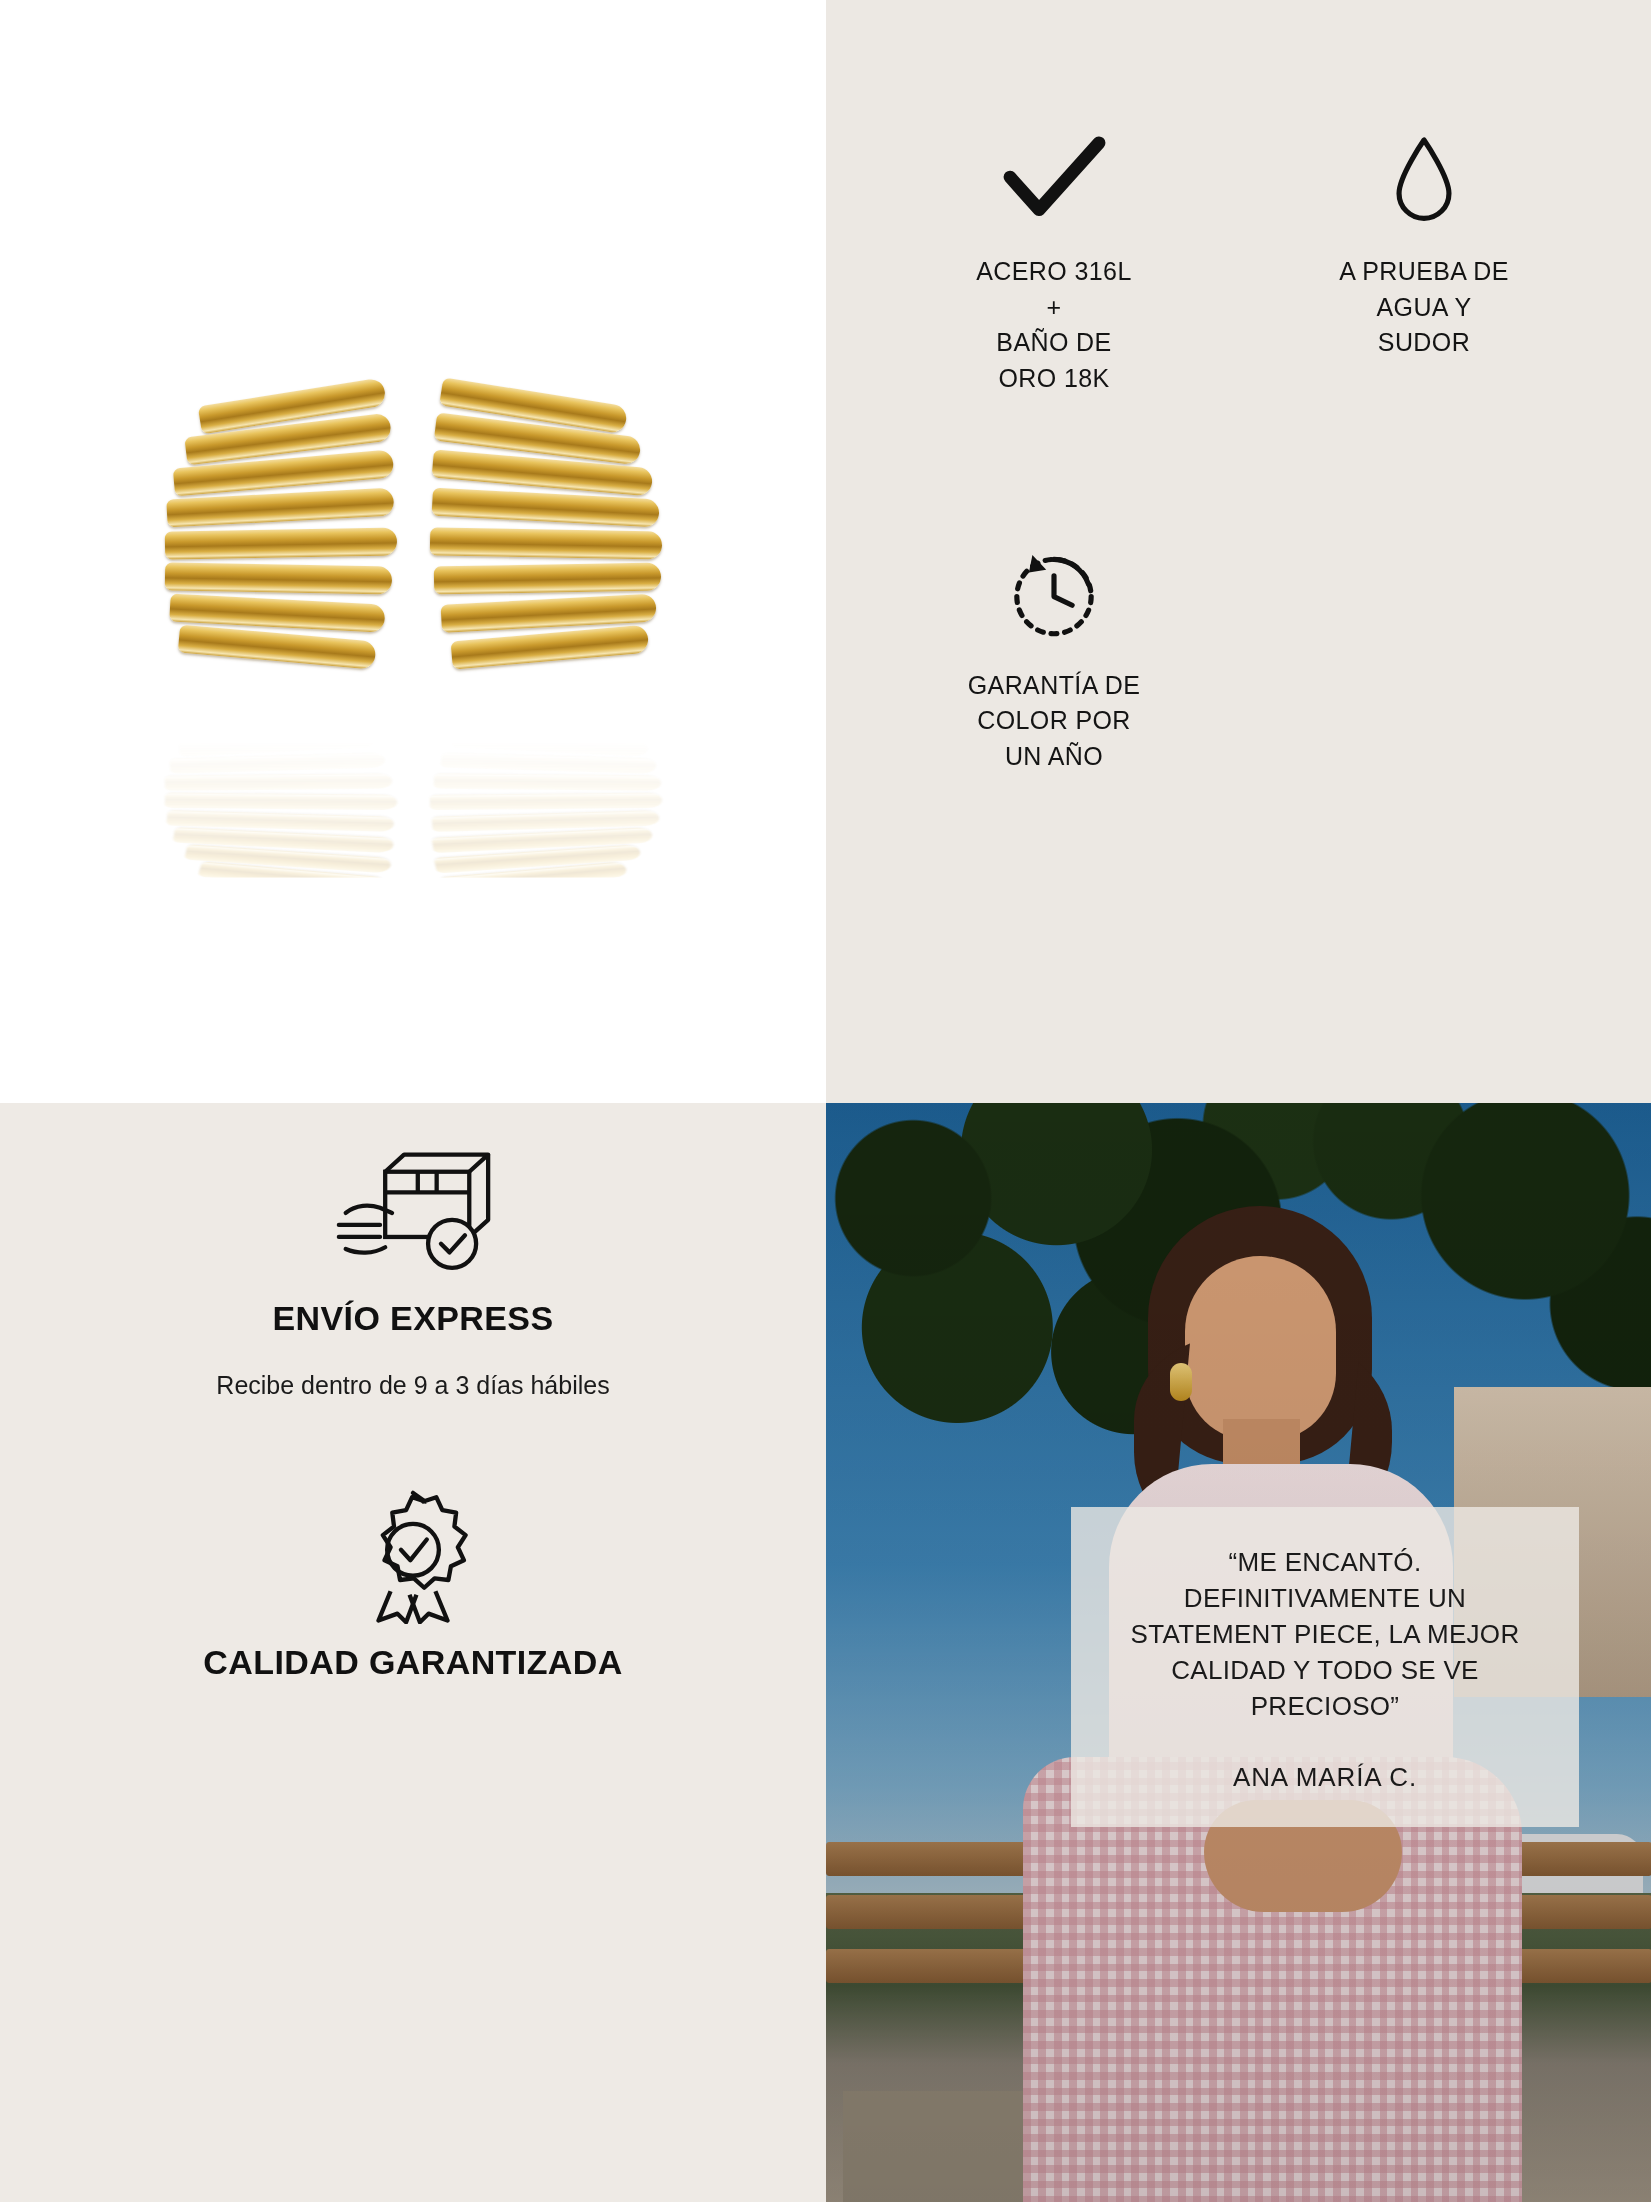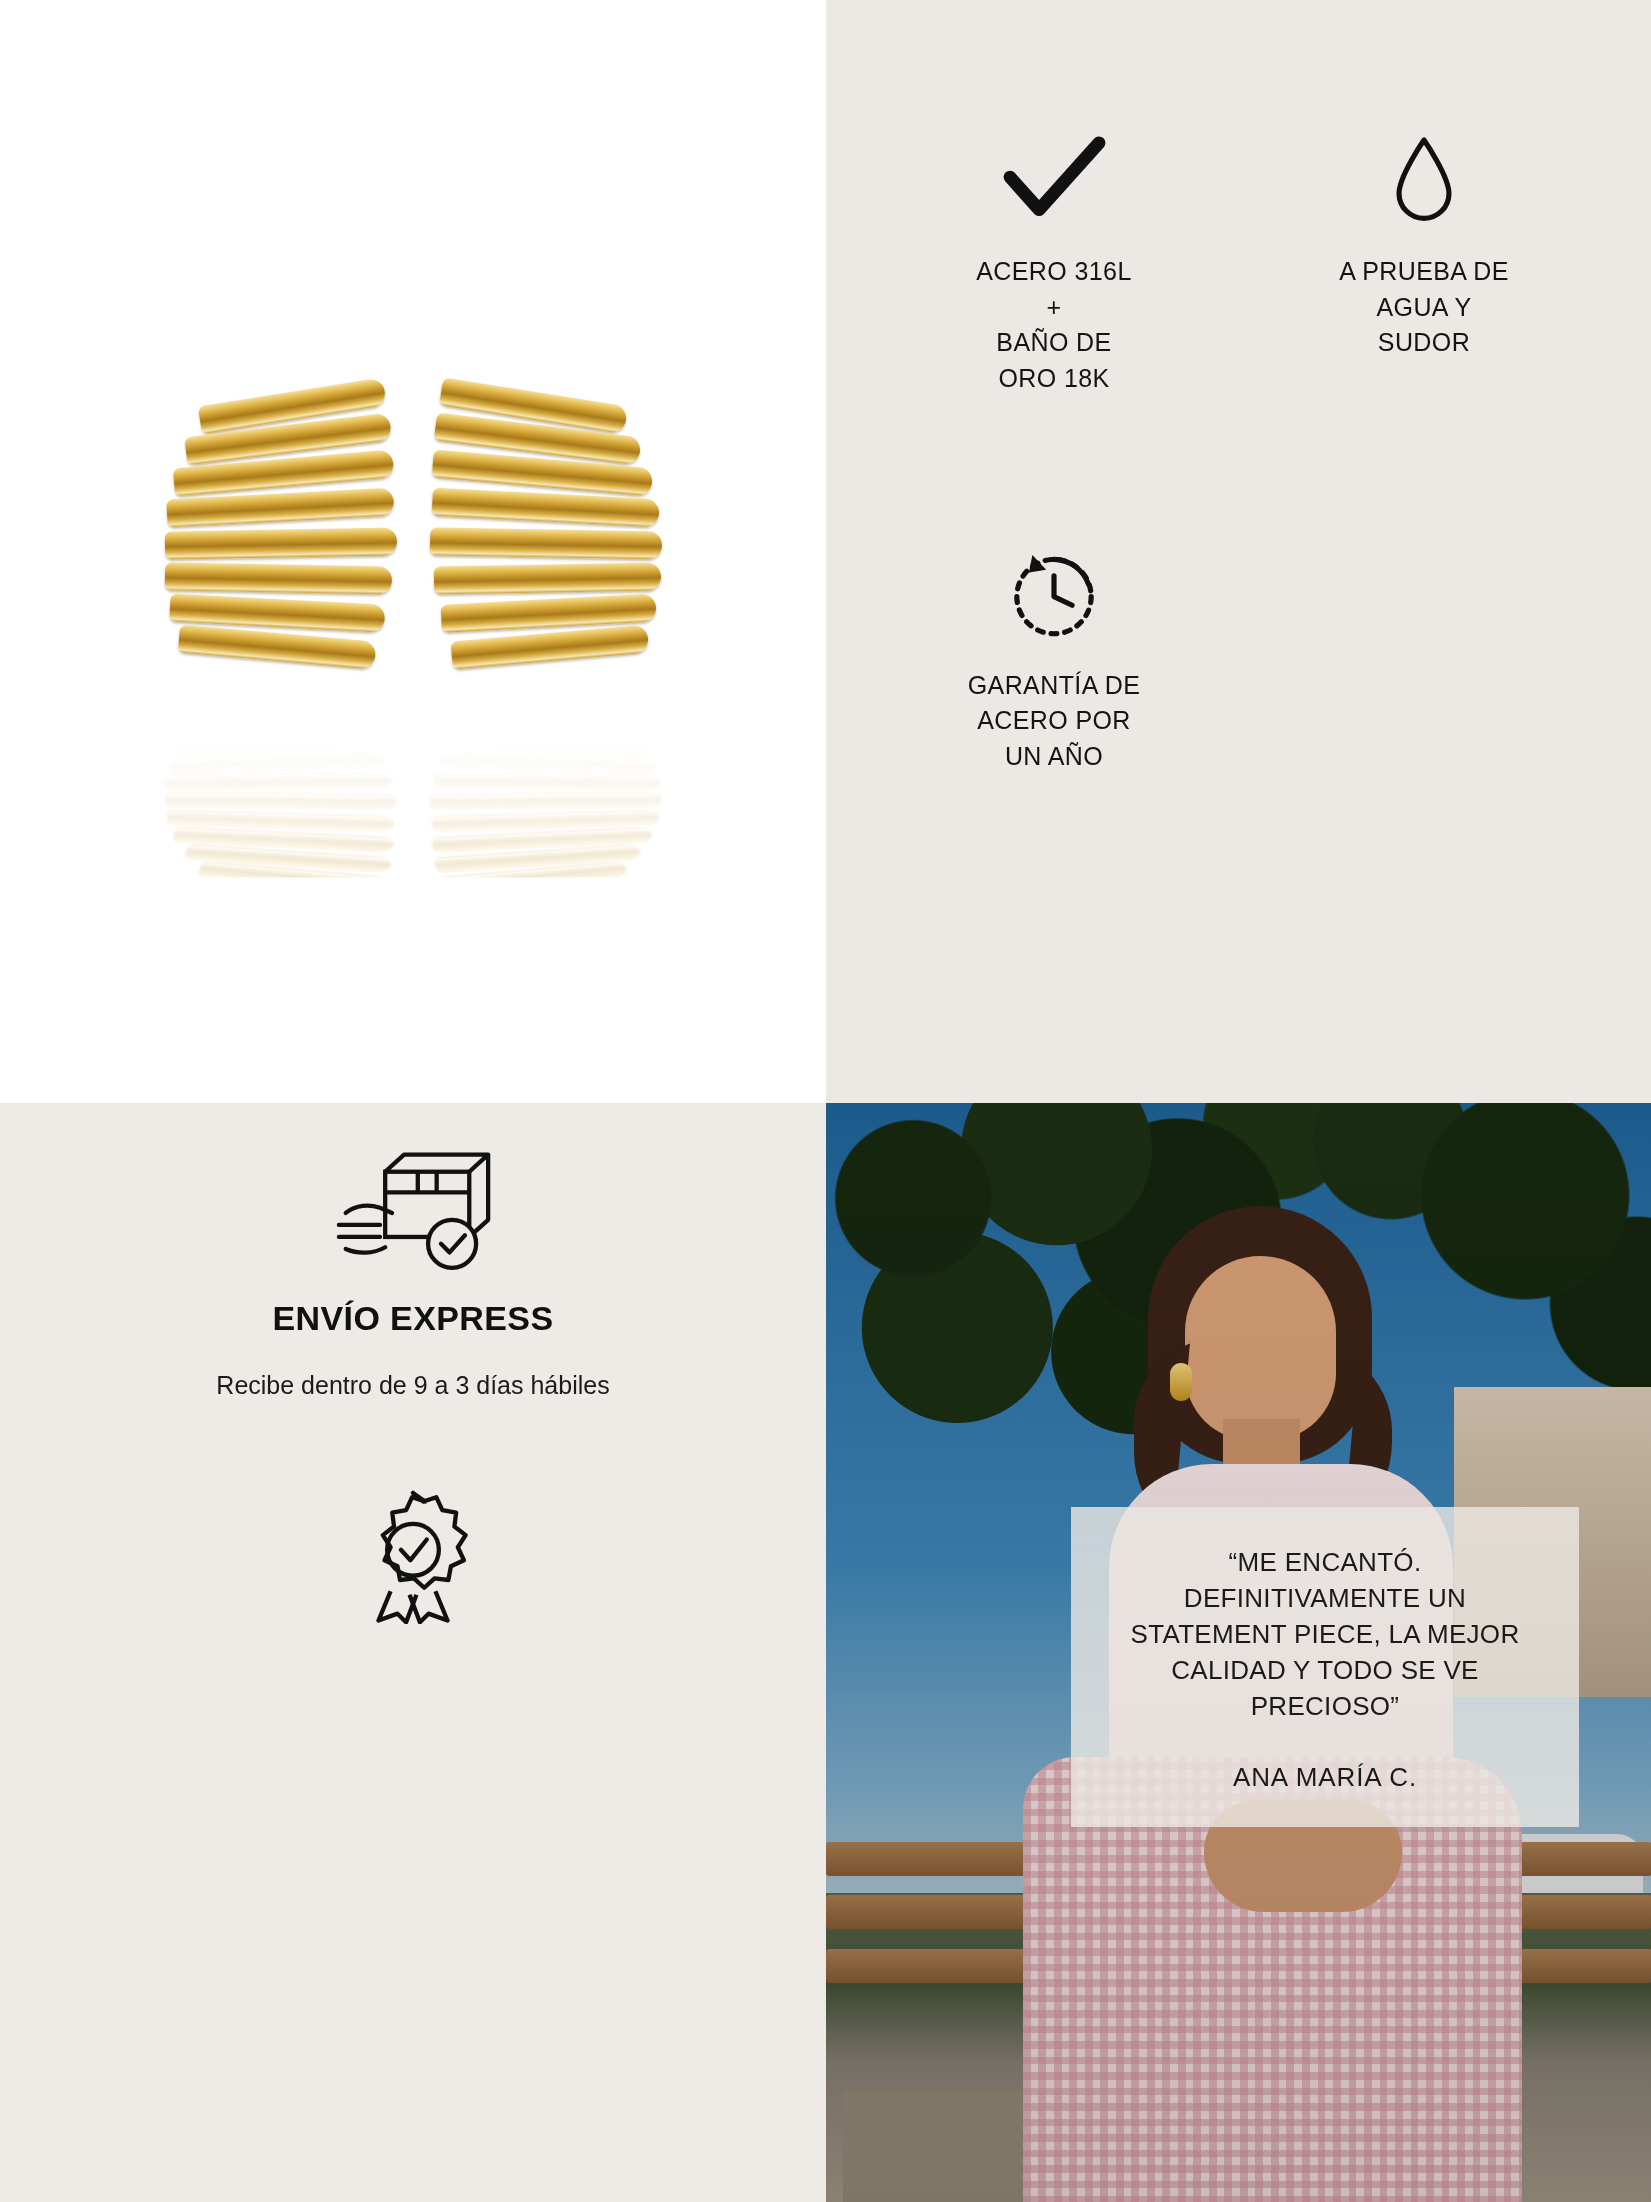--- a/index.html
+++ b/index.html
@@ -383,21 +383,21 @@
       <div class="benefit">
         <span class="ico">
           <svg width="102" height="102" viewBox="0 0 118 118">
             <circle cx="59" cy="62" r="43" fill="none" stroke="#111" stroke-width="6" stroke-dasharray="7 9" stroke-linecap="round"></circle>
             <path d="M59 19 A43 43 0 0 1 99 48" fill="none" stroke="#111" stroke-width="6" stroke-linecap="round"></path>
             <path d="M34 14 L30 34 L50 31 Z" fill="#111"></path>
             <path d="M59 38 L59 62 L80 72" fill="none" stroke="#111" stroke-width="6" stroke-linecap="round" stroke-linejoin="round"></path>
           </svg>
         </span>
         <span class="cap">GARANTÍA DE
-ACERO POR
+COLOR POR
 UN AÑO</span>
       </div>
 
 
     </div>
   </section>
 
   <section class="q-ship">
 
     <div class="ship-block">
@@ -421,20 +421,21 @@
     <div class="ship-block">
       <div class="ico" style="display:flex;justify-content:center;">
         <svg width="138" height="138" viewBox="0 0 160 160">
           <path d="M80 8 l12 10 15 -5 7 15 16 3 -2 16 13 10 -9 14 7 15 -15 7 -3 16 -16 -2 -12 11 -12 -11 -16 2 -3 -16 -15 -7 7 -15 -9 -14 13 -10 -2 -16 16 -3 7 -15 15 5 Z" fill="none" stroke="#111" stroke-width="5" stroke-linejoin="round"></path>
           <circle cx="80" cy="74" r="30" fill="none" stroke="#111" stroke-width="5"></circle>
           <path d="M66 74 L77 86 L96 62" fill="none" stroke="#111" stroke-width="5" stroke-linecap="round" stroke-linejoin="round"></path>
           <path d="M54 122 L40 156 L62 148 L72 158 L84 126" fill="none" stroke="#111" stroke-width="5" stroke-linejoin="round"></path>
           <path d="M106 122 L120 156 L98 148 L88 158 L76 126" fill="none" stroke="#111" stroke-width="5" stroke-linejoin="round"></path>
         </svg>
       </div>
+      <div class="ship-title">CALIDAD GARANTIZADA</div>
     </div>
 
   </section>
 
   <section class="q-photo">
     <div class="sky"></div>
     <div class="foliage"></div>
     <div class="foliage2"></div>
     <div class="building"></div>
     <div class="truck"></div>

